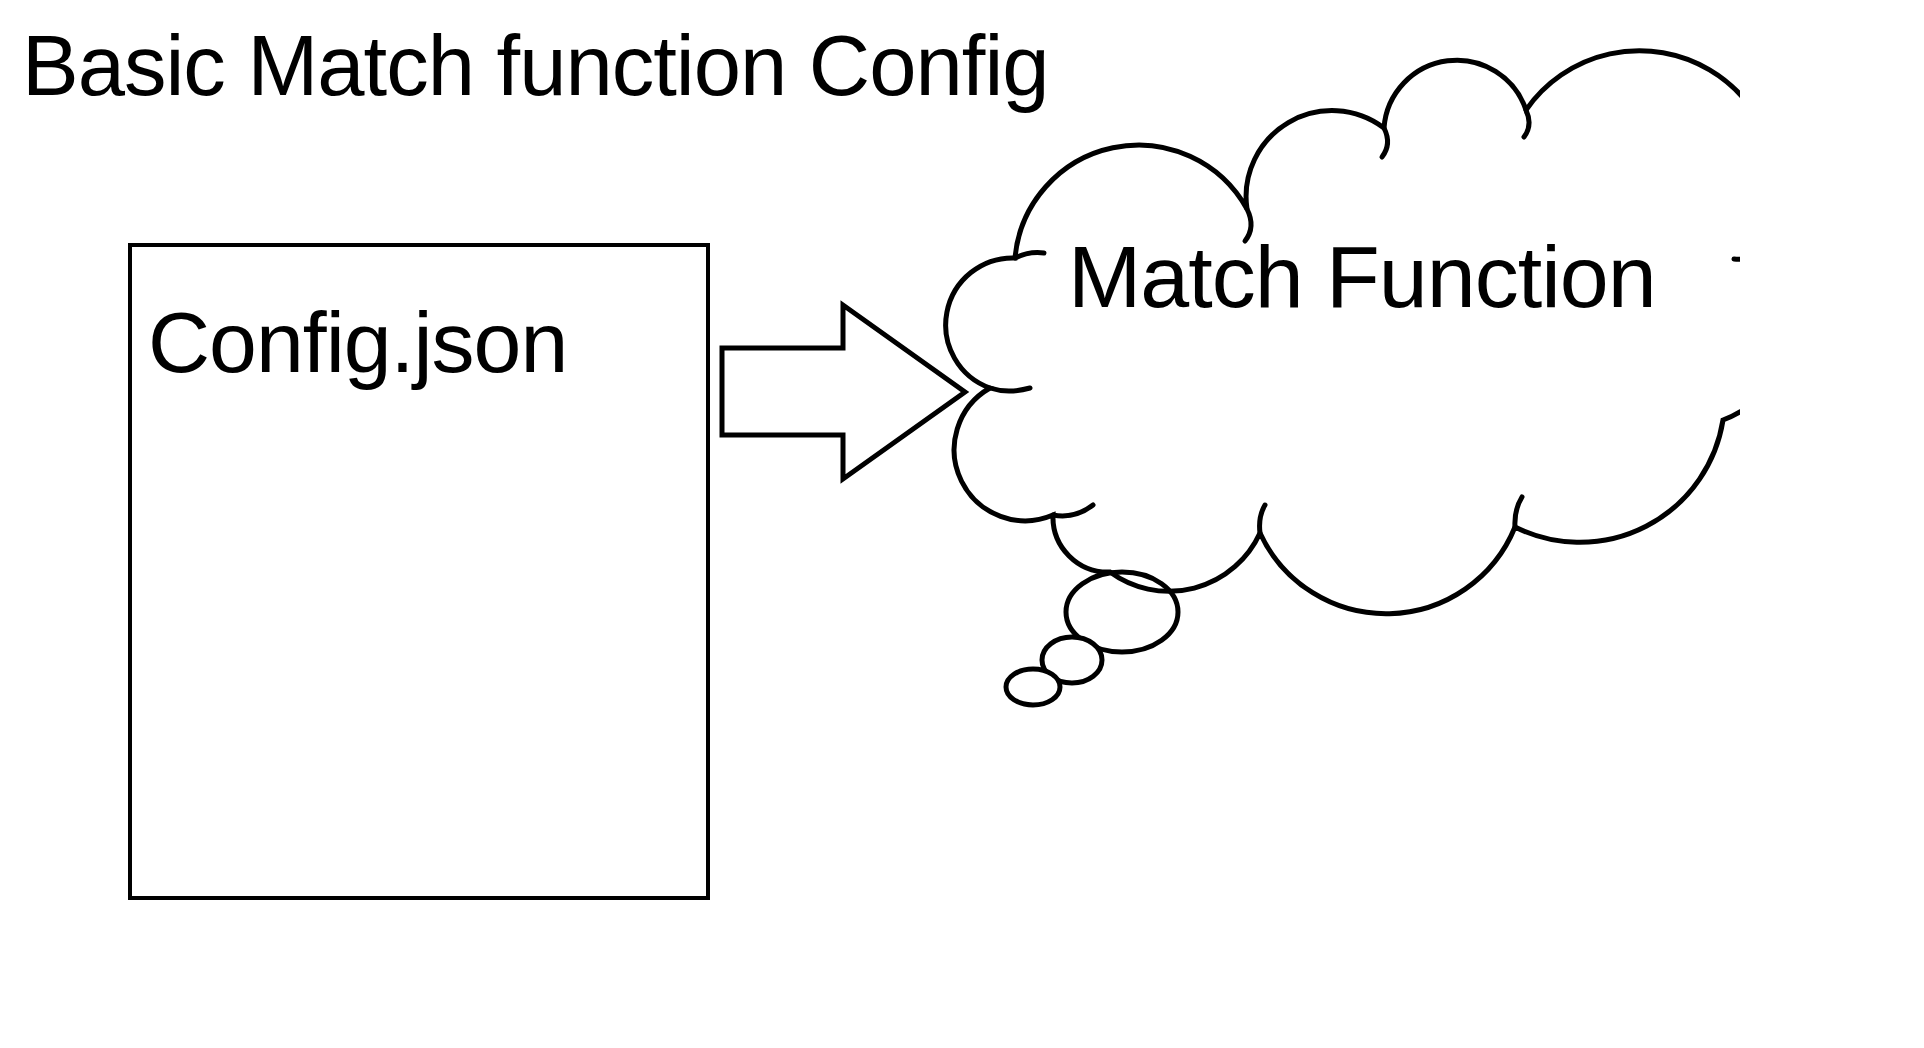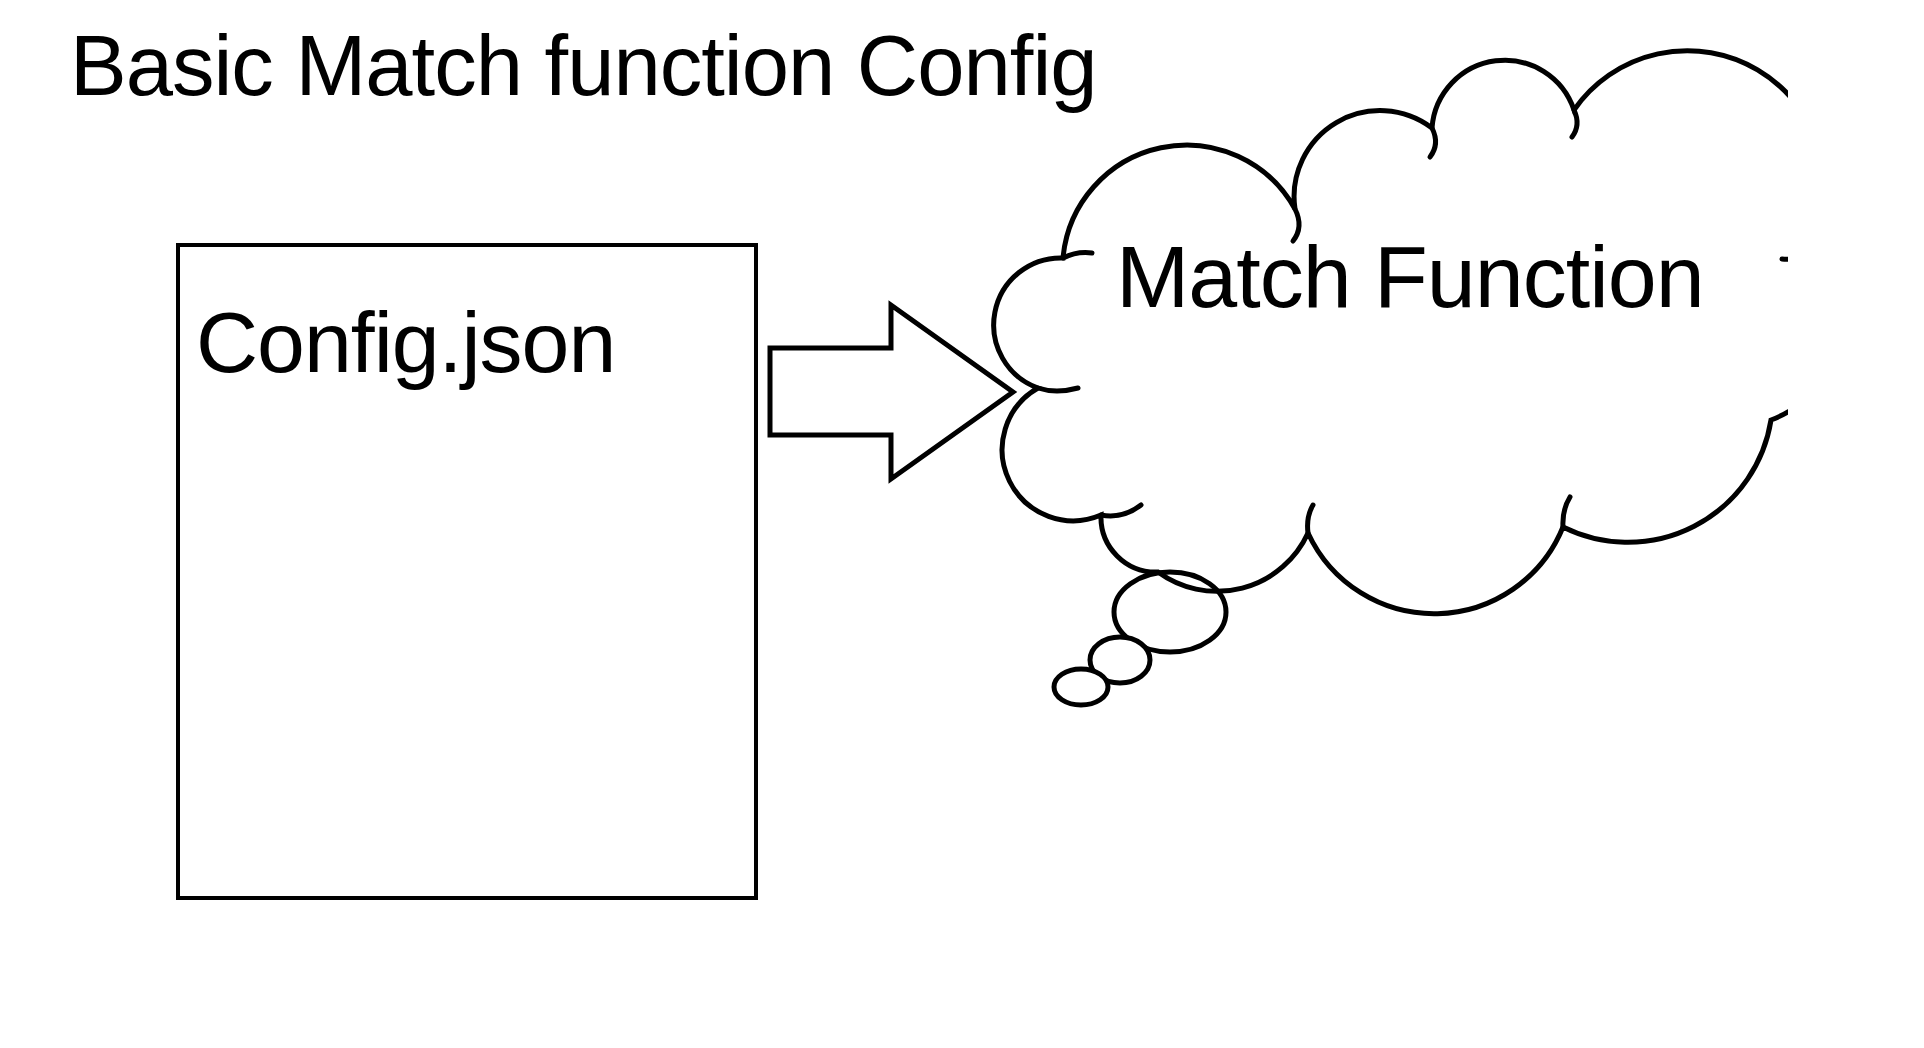--- a/index.html
+++ b/index.html
@@ -7,21 +7,20 @@
     padding: 0;
     background: #ffffff;
   }
   .stage {
     position: relative;
     width: 1740px;
     height: 1048px;
     background: #ffffff;
     overflow: hidden;
     font-family: "Liberation Sans", sans-serif;
-    padding-left: 48px;
   }
   svg { display: block; }
   text {
     font-family: "Liberation Sans", sans-serif;
     fill: #000000;
   }
   .title-text   { font-size: 85px; letter-spacing: -1px; }
   .box-text     { font-size: 86px; letter-spacing: -1px; }
   .cloud-text   { font-size: 88px; letter-spacing: -1px; }
 </style>

